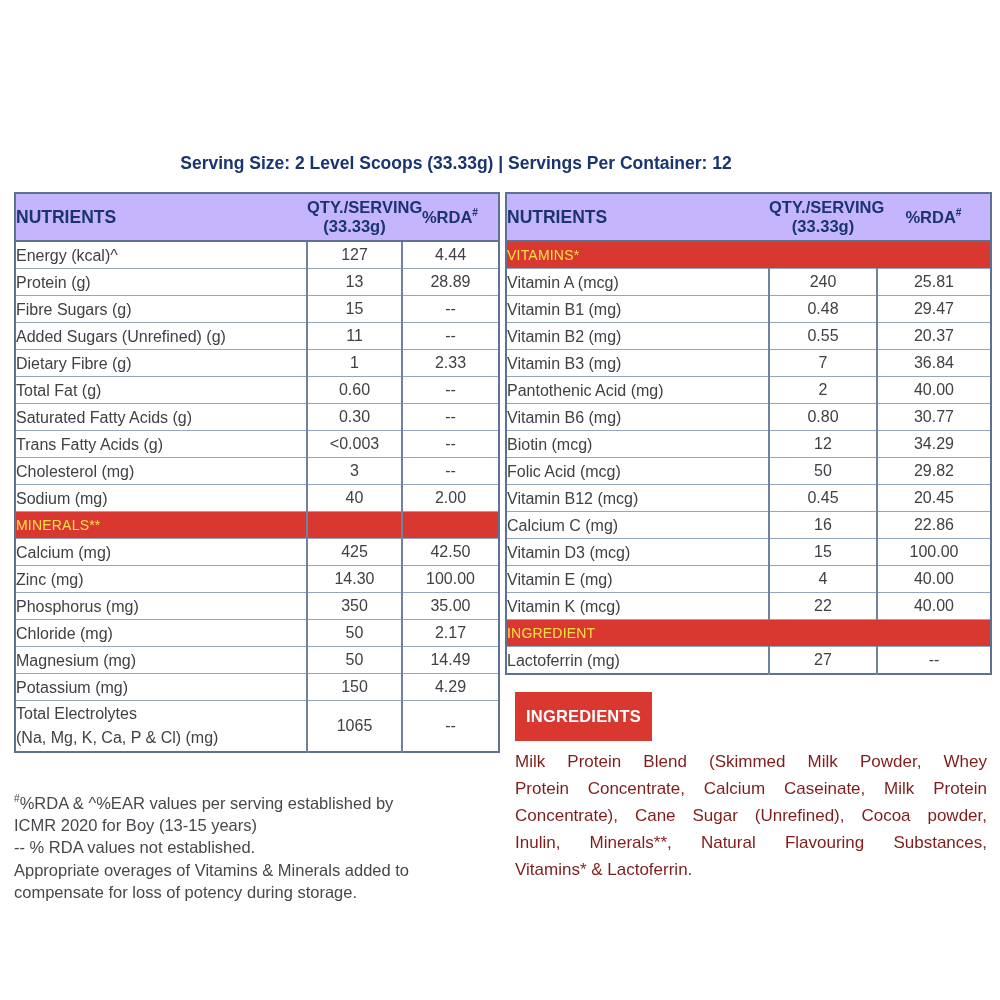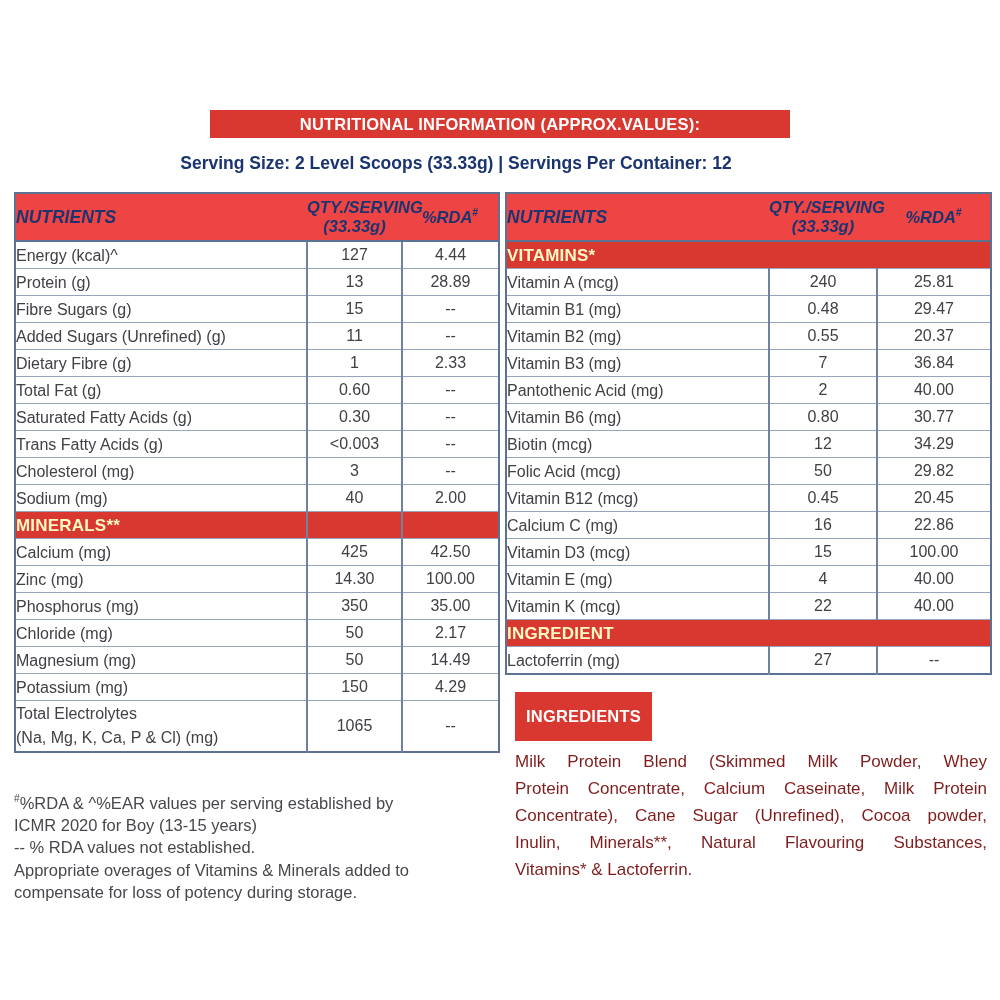--- a/index.html
+++ b/index.html
@@ -12,54 +12,53 @@
 
   .serving-line{position:absolute;left:0;top:153px;width:912px;text-align:center;
                 color:#1a3470;font-weight:bold;font-size:17.5px;}
 
   table.nutri{position:absolute;top:192px;border-collapse:collapse;table-layout:fixed;
               border:2px solid #5d7192;background:#ffffff;}
   table.nutri.left{left:14px;width:484px;}
   table.nutri.right{left:505px;width:485px;}
 
   table.nutri th{border-bottom:2px solid #5d7192;height:46px;color:#1a3470;
-                 font-weight:bold;vertical-align:middle;padding:0;background:#ef4444;font-style:italic;}
+                 font-weight:bold;vertical-align:middle;padding:0;background:#c4b5fd;}
   th.th-name{text-align:left;padding-left:18px;font-size:17.5px;}
   th.th-qty{font-size:16.5px;line-height:19px;text-align:center;white-space:nowrap;}
   th.th-rda{font-size:16.5px;text-align:center;white-space:nowrap;}
   th sup,.foot sup{font-size:62%;vertical-align:super;}
 
   table.nutri td{height:26px;font-size:16px;color:#3f4145;vertical-align:middle;
                  border-top:1px solid #93a6bc;padding:0;}
   td.name-cell{text-align:left;padding-left:18px;line-height:19px;margin-left:32px;}
   td.ind-1{padding-left:30px;}
   td.ind-2{padding-left:44px;}
   td.num-cell{text-align:center;border-left:2px solid #6e83a2;}
   tr.tall td{height:50px;}
   tr.tall .name-cell div{line-height:24px;}
 
-  tr.section-row td{background:#d8382f;color:#fef9c3;font-weight:bold;font-size:17px;
+  tr.section-row td{background:#d8382f;color:#fde047;font-weight:normal;font-size:14px;
                     letter-spacing:.2px;}
 
   .foot{position:absolute;left:14px;top:788px;width:470px;color:#46484c;
         font-size:16.5px;line-height:22.4px;}
 
   .ingredients{position:absolute;left:515px;top:692px;width:472px;}
   .ing-badge{display:inline-block;background:#d8382f;color:#ffffff;font-weight:bold;
              font-size:16.5px;line-height:25px;padding:12px 11px;letter-spacing:.2px;}
   .ing-text{margin-top:7px;color:#7f1d1d;font-size:17px;line-height:27px;}
   .ing-text .just{text-align:justify;text-align-last:justify;}
   .ing-text .last{text-align-last:left;}
 </style>
 </head>
 <body>
 
 <div class="page">
 
-  <div class="title-bar">NUTRITIONAL INFORMATION (APPROX.VALUES):</div>
 
   <div class="serving-line">Serving Size: 2 Level Scoops (33.33g) | Servings Per Container: 12</div>
 
   <table class="nutri left">
     <colgroup>
         <col style="width:292px">
         <col style="width:95px">
         <col style="width:97px">
       </colgroup>
     <thead>

